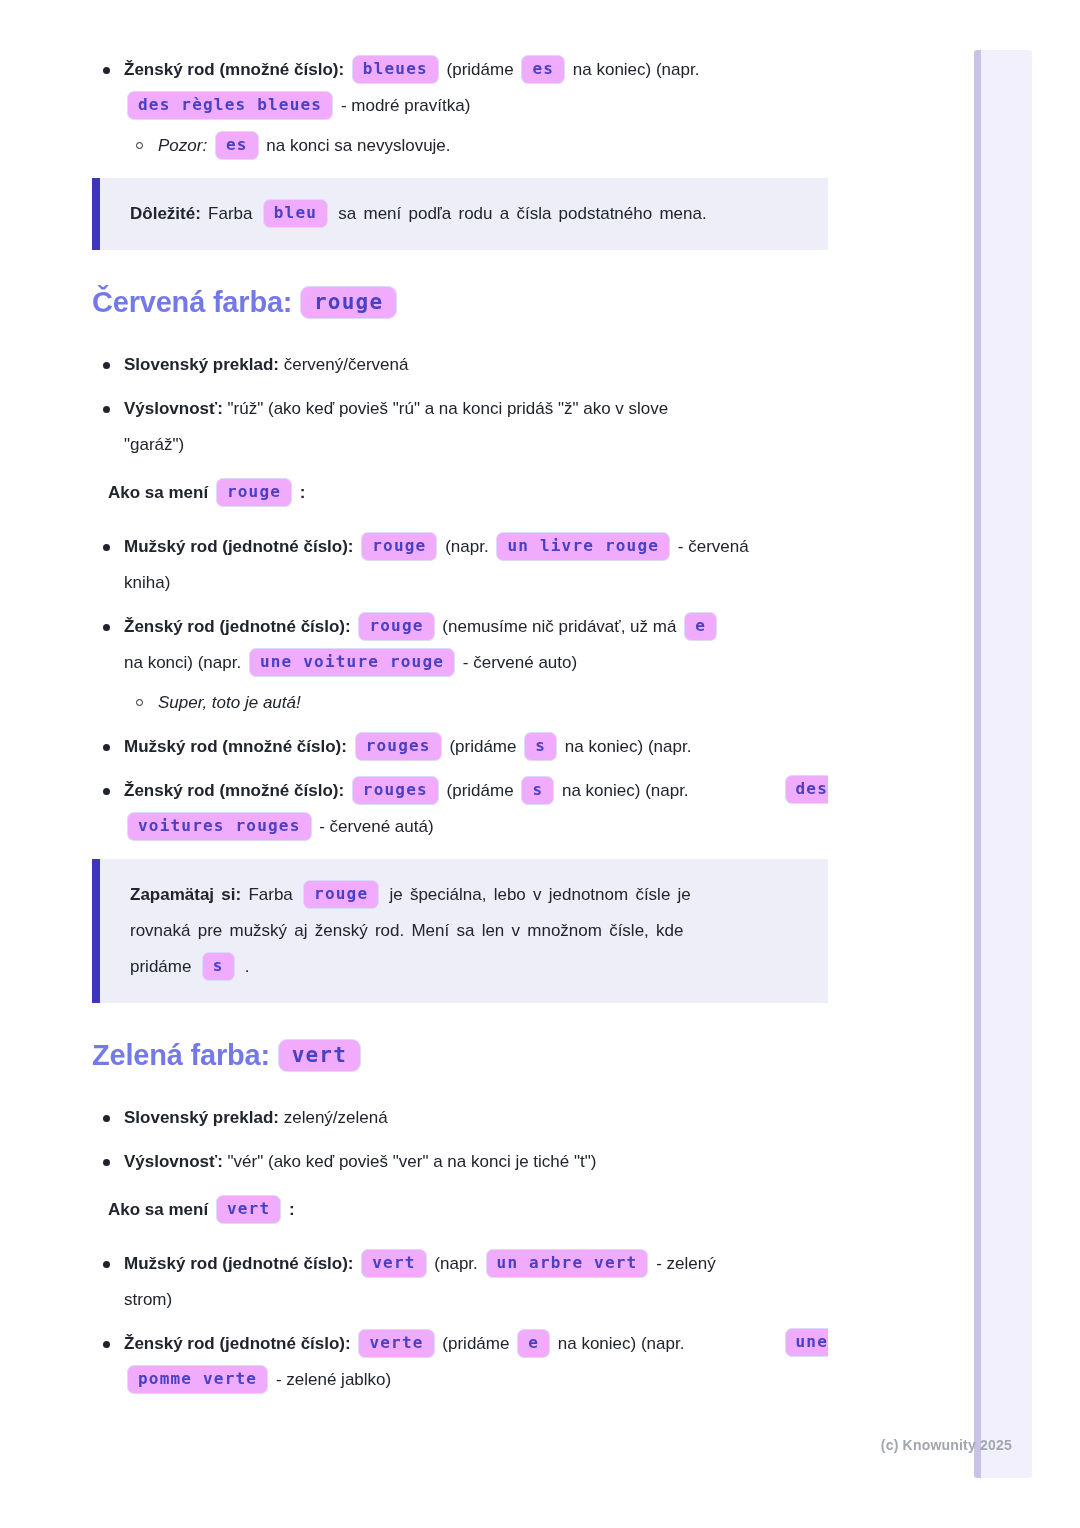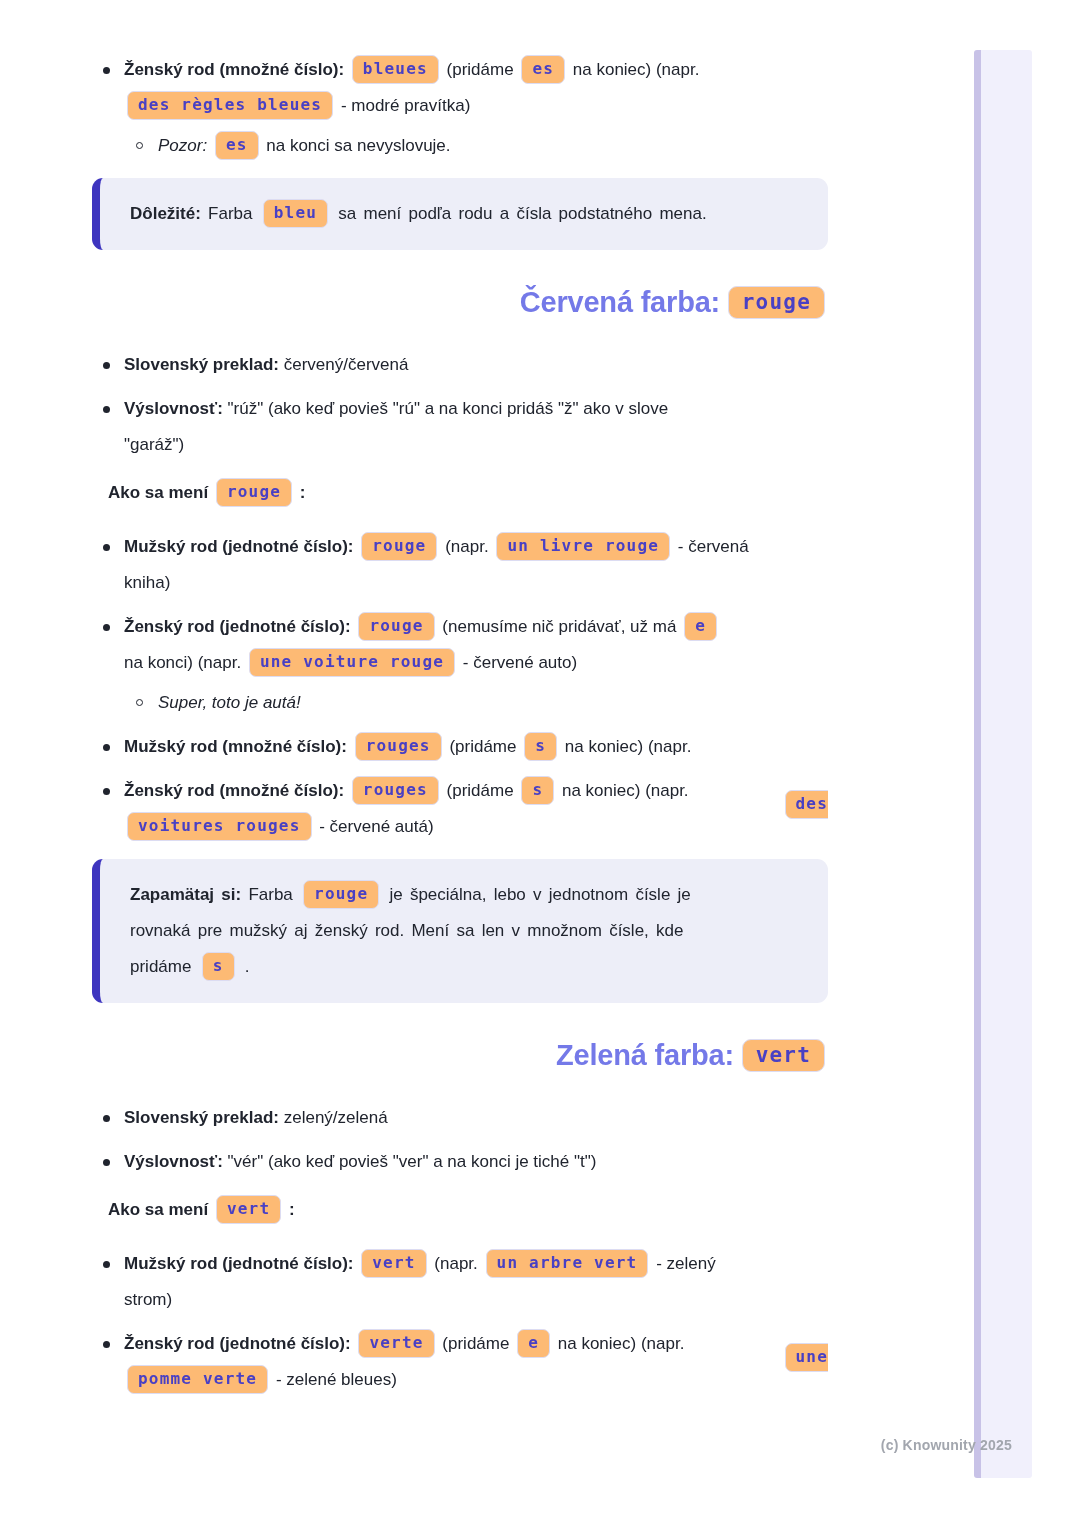--- a/index.html
+++ b/index.html
@@ -12,28 +12,28 @@
   .block.bullet.sub{margin-top:-4px;}
   .bullet .line{padding-left:32px;}
   .bullet.sub .line{padding-left:66px;}
   .bullet .line.first::before{content:'';position:absolute;left:11px;top:15px;width:7px;height:7px;
            border-radius:50%;background:#20242e;}
   .bullet.sub .line.first::before{left:44px;top:14px;width:5px;height:5px;background:transparent;
            border:1.6px solid #20242e;}
   .bold{font-weight:700;}
   .it{font-style:italic;}
   .code{display:inline-block;font-family:"DejaVu Sans Mono",monospace;font-weight:700;
-        font-size:16px;letter-spacing:1.2px;color:#4940c4;background:#fdba74;
+        font-size:16px;letter-spacing:1.2px;color:#4940c4;background:#f0abfc;
         border:1px solid #dcdcf2;border-radius:7px;padding:1px 10px 2px;line-height:24px;
         margin:0 3px;position:relative;top:-1px;}
-  .code.cx{position:absolute;right:-14px;top:17px;}
-  .callout{background:#edeef8;border-left:8px solid #3e35bf;border-radius:11px;
+  .code.cx{position:absolute;right:-14px;top:2px;}
+  .callout{background:#edeef8;border-left:8px solid #3e35bf;border-radius:0;
            margin:14px 0 30px;padding:18px 24px 18px 30px;}
   .callout .line{word-spacing:2.5px;}
-  .block.heading{margin:15px 0 18px;text-align:right;}
+  .block.heading{margin:15px 0 18px;}
   .heading .line{line-height:44px;}
   .heading .seg{color:#7479e8;font-weight:700;font-size:29px;letter-spacing:-0.2px;}
   .heading .code{font-size:21px;letter-spacing:1.2px;padding:3px 13px 4px;border-radius:9px;top:-3px;}
   .block.lead{margin:12px 16px 18px;}
   .strip{position:absolute;left:974px;top:50px;width:51px;height:1428px;background:#f1f0fc;
          border-left:7px solid #c8c2e7;border-radius:3px;z-index:1;}
   .footer{position:absolute;right:68px;top:1437px;font-size:14px;color:#a2a6ae;
           letter-spacing:0.2px;z-index:5;font-weight:bold;}
 </style>
 </head>
@@ -97,19 +97,19 @@
     </div>
     <div class="block lead">
       <div class="line first"><span class="seg bold">Ako sa mení</span> <span class="code">vert</span> <span class="seg bold">:</span> </div>
     </div>
     <div class="block bullet">
       <div class="line first"><span class="seg bold">Mužský rod (jednotné číslo):</span> <span class="code">vert</span> <span class="seg">(napr.</span> <span class="code">un arbre vert</span> <span class="seg">- zelený</span> </div>
       <div class="line"><span class="seg">strom)</span> </div>
     </div>
     <div class="block bullet">
       <div class="line first"><span class="seg bold">Ženský rod (jednotné číslo):</span> <span class="code">verte</span> <span class="seg">(pridáme</span> <span class="code">e</span> <span class="seg">na koniec) (napr.</span> <span class="code cx">une</span> </div>
-      <div class="line"><span class="code">pomme verte</span> <span class="seg">- zelené bleues)</span> </div>
+      <div class="line"><span class="code">pomme verte</span> <span class="seg">- zelené jablko)</span> </div>
     </div>
   </div>
 
 <div class="strip"></div>
 
 <div class="footer">(c) Knowunity 2025</div>
 
 </body></html>

